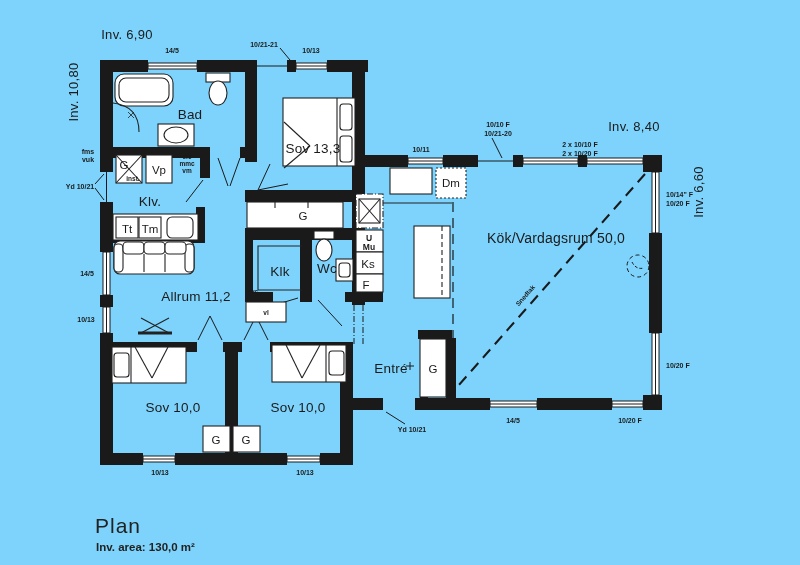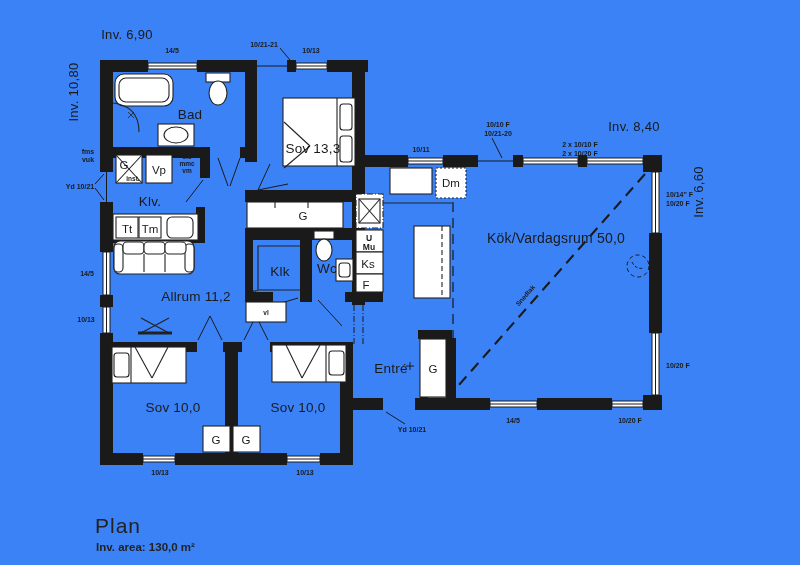--- a/index.html
+++ b/index.html
@@ -1,16 +1,16 @@
 <!DOCTYPE html>
 <html><head>
 <meta charset="utf-8">
 <style>
   html,body{margin:0;padding:0;background:#fff;}
-  .stage{position:relative;width:800px;height:565px;background:#3b82f6;overflow:hidden;
+  .stage{position:relative;width:800px;height:565px;background:#7dd3fc;overflow:hidden;
          font-family:"Liberation Sans",sans-serif;}
   svg{display:block;}
   text{fill:#1a1a1a;font-family:"Liberation Sans",sans-serif;}
   .room{font-size:13.5px;letter-spacing:.2px;}
   .room-big{font-size:14px;letter-spacing:.2px;}
   .dim{font-size:13px;letter-spacing:.3px;}
   .tag{font-size:7px;font-weight:bold;}
   .tiny{font-size:6.5px;font-weight:bold;}
   .fix{font-size:11.5px;}
   .fix-sm{font-size:8.5px;font-weight:bold;}

